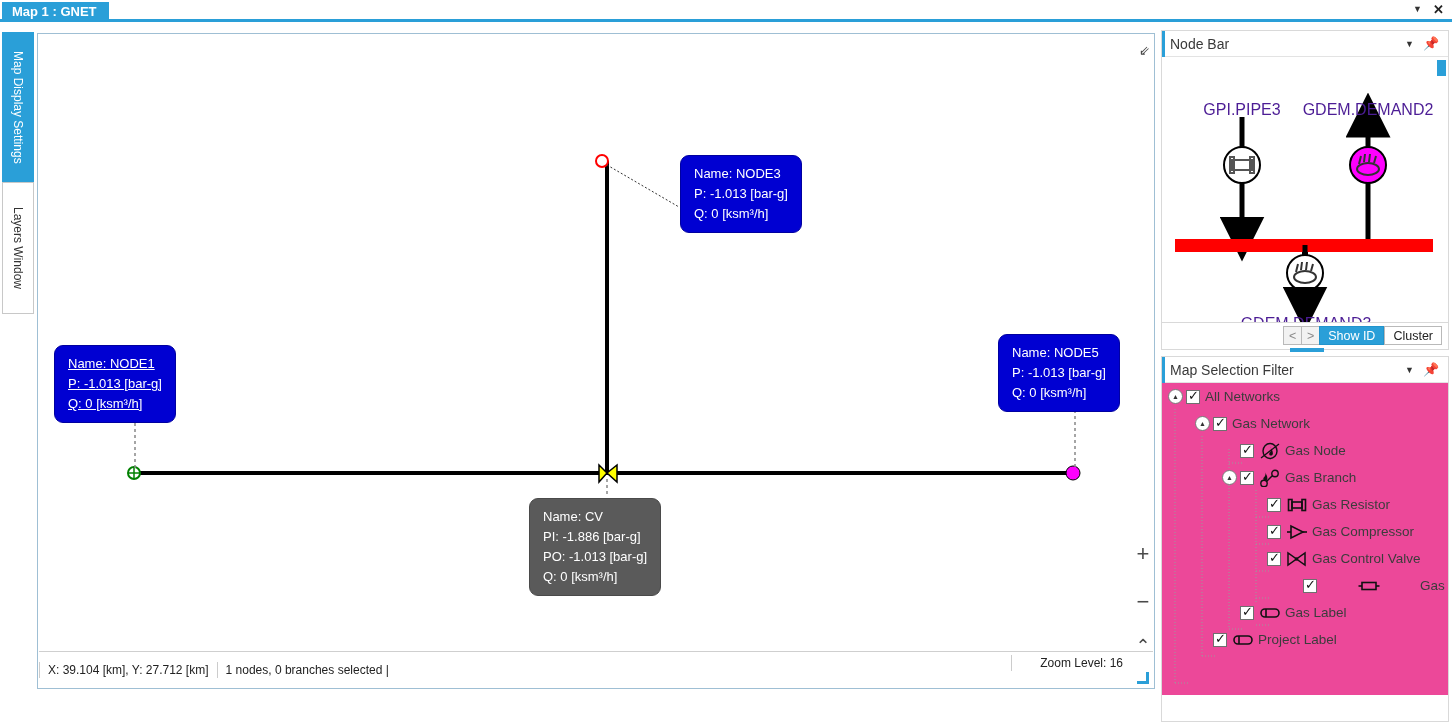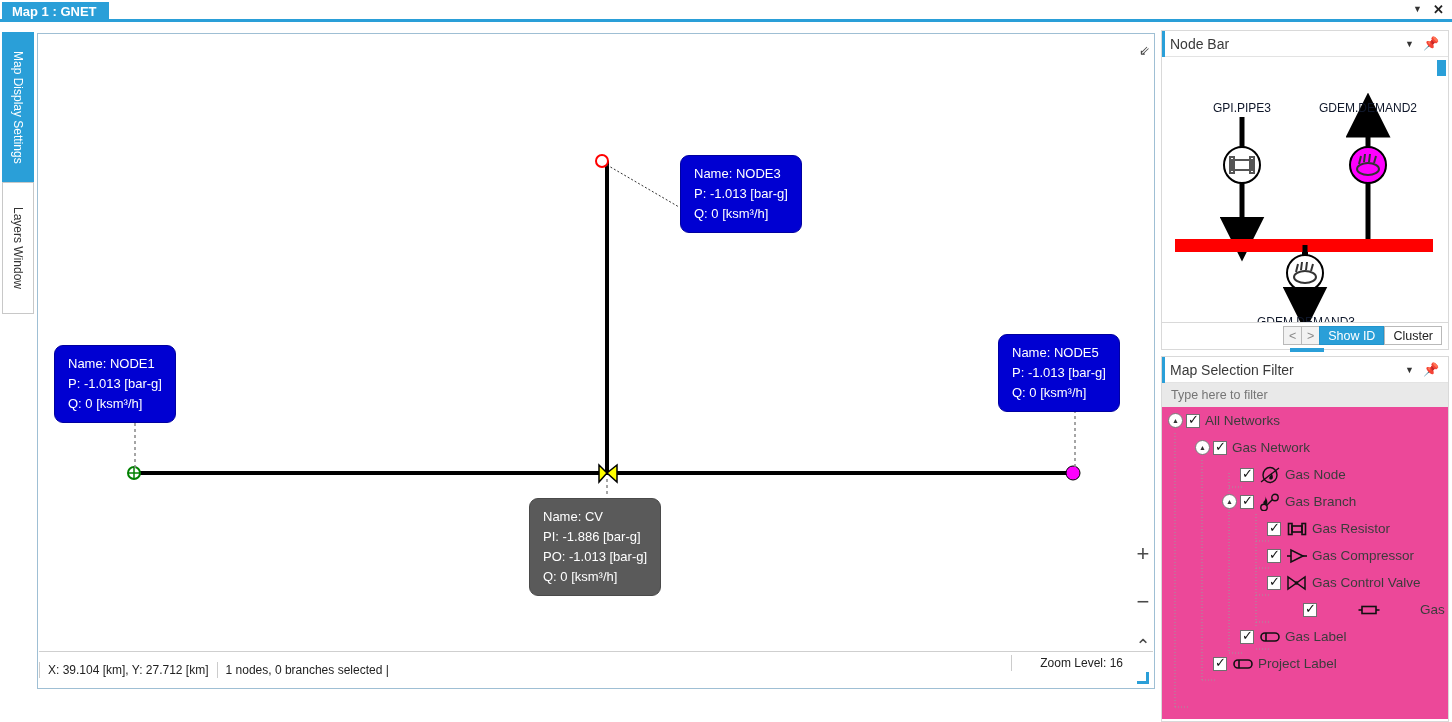--- a/index.html
+++ b/index.html
@@ -140,21 +140,21 @@
   .pane-head .accent {
     position: absolute; left: 0; top: 0; width: 3px; height: 26px; background: #2a9fd8;
   }
   .pane-head .caret { position: absolute; right: 34px; font-size: 9px; color: #333; cursor: pointer; }
   .pane-head .pin { position: absolute; right: 8px; font-size: 13px; color: #111; cursor: pointer; }
 
   
   #pane-nodebar { top: 0; height: 320px; border: 1px solid #d9d9d9; }
   .nodebar-body { position: relative; width: 286px; height: 265px; background: #ffffff; overflow: hidden; }
   .nb-label {
-    position: absolute; font-size: 12px; color: #0f172a; white-space: nowrap;
+    position: absolute; font-size: 16px; color: #4c1d95; white-space: nowrap;
     text-align: center;
   }
   .nodebar-foot {
     position: relative; height: 26px; border-top: 1px solid #d9d9d9;
     background: #ffffff; display: flex; align-items: center; justify-content: flex-end;
     padding-right: 6px;
   }
   .nb-btn {
     height: 19px; line-height: 19px; font-size: 12.5px;
     border: 1px solid #b9b9b9; background: #f2f2f2; color: #8a8a8a;
@@ -249,21 +249,21 @@
         <line x1="1036" y1="432" x2="1036" y2="370" stroke="#888888" stroke-width="1.5" stroke-dasharray="3,3"></line>
         <line x1="568" y1="444" x2="568" y2="462" stroke="#888888" stroke-width="1.5" stroke-dasharray="3,3"></line>
       </svg>
 
       <div class="tooltip blue" style="left:641px; top:120px;">
         <span class="tt-line">Name: NODE3</span>
         <span class="tt-line">P: -1.013 [bar-g]</span>
         <span class="tt-line">Q: 0 [ksm³/h]</span>
       </div>
 
-      <div class="tooltip blue" style="left:15px; top:310px;">
+      <div class="tooltip blue" style="left:15px; top:310px;text-decoration:underline;">
         <span class="tt-line">Name: NODE1</span>
         <span class="tt-line">P: -1.013 [bar-g]</span>
         <span class="tt-line">Q: 0 [ksm³/h]</span>
       </div>
 
       <div class="tooltip blue" style="left:959px; top:299px;">
         <span class="tt-line">Name: NODE5</span>
         <span class="tt-line">P: -1.013 [bar-g]</span>
         <span class="tt-line">Q: 0 [ksm³/h]</span>
       </div>
@@ -390,21 +390,20 @@
     </div>
 
     <div class="pane" id="pane-filter">
       <div class="pane-head">
         <span class="accent"></span>
         <span>Map Selection Filter</span>
         <span class="caret">▼</span>
         <span class="pin">📌</span>
       </div>
 
-      <input class="filter-input" type="text" placeholder="Type here to filter" value="" style="">
 
       <div class="tree" id="filter-tree">
         <svg class="guides" width="286" height="312">
           <g stroke="#9a9a9a" stroke-width="1" stroke-dasharray="1,2" fill="none">
             <line x1="13" y1="26" x2="13" y2="300"></line>
             <line x1="13" y1="300" x2="26" y2="300"></line>
             <line x1="40" y1="53" x2="40" y2="273"></line>
             <line x1="40" y1="273" x2="53" y2="273"></line>
             <line x1="67" y1="80" x2="67" y2="80"></line>
             <line x1="67" y1="66" x2="67" y2="246"></line>

